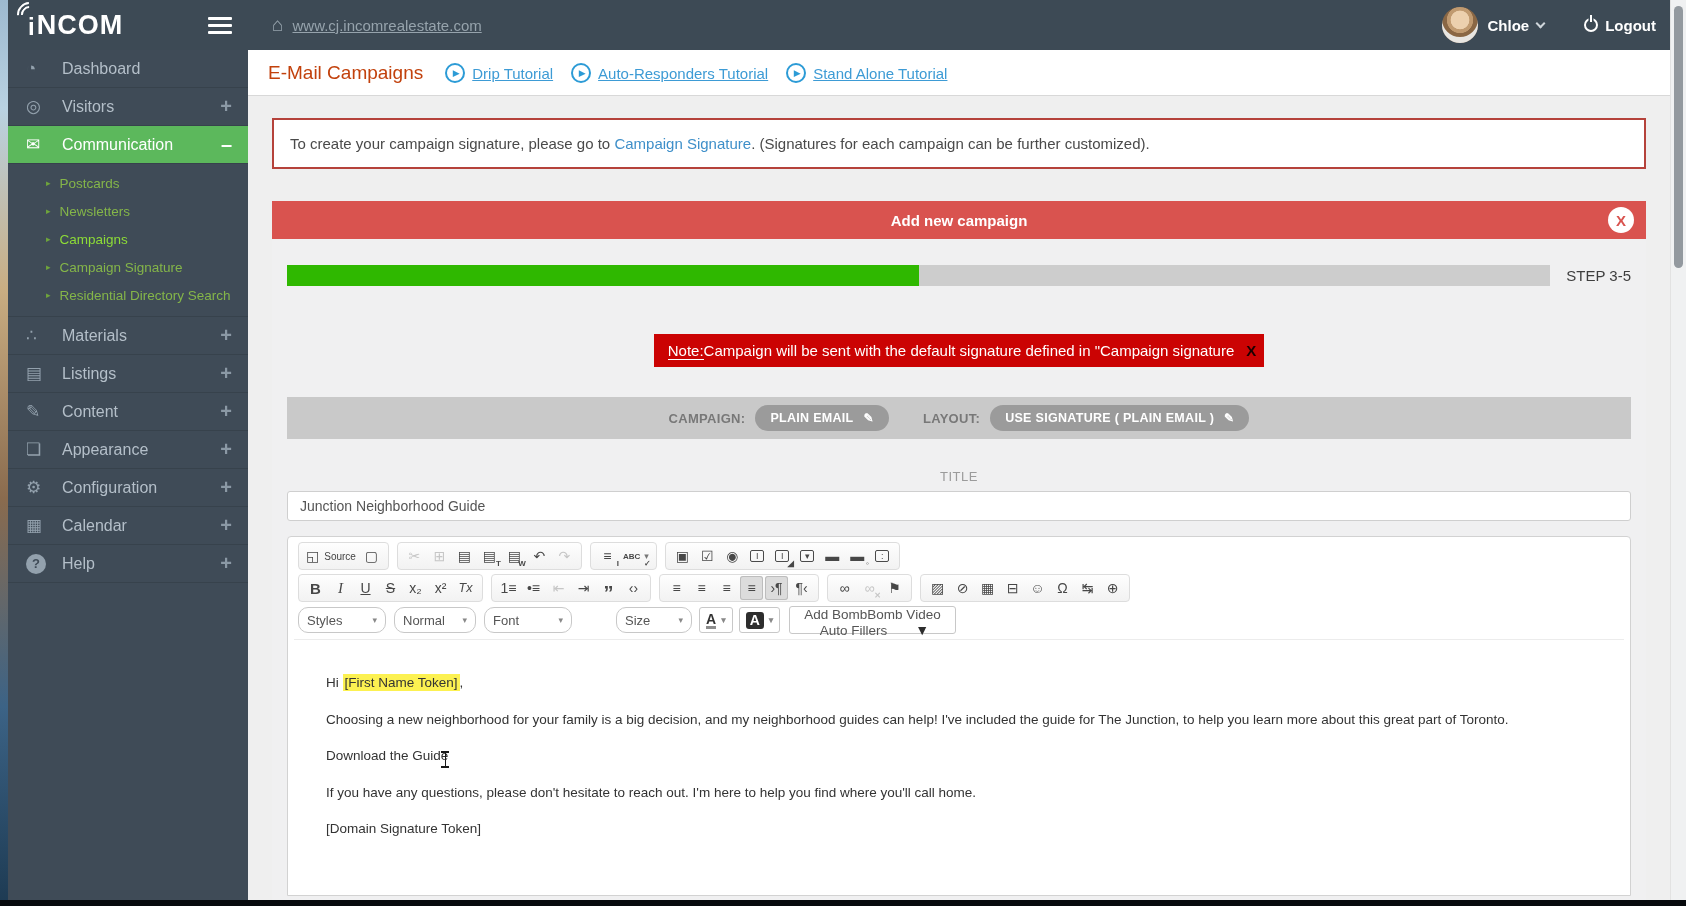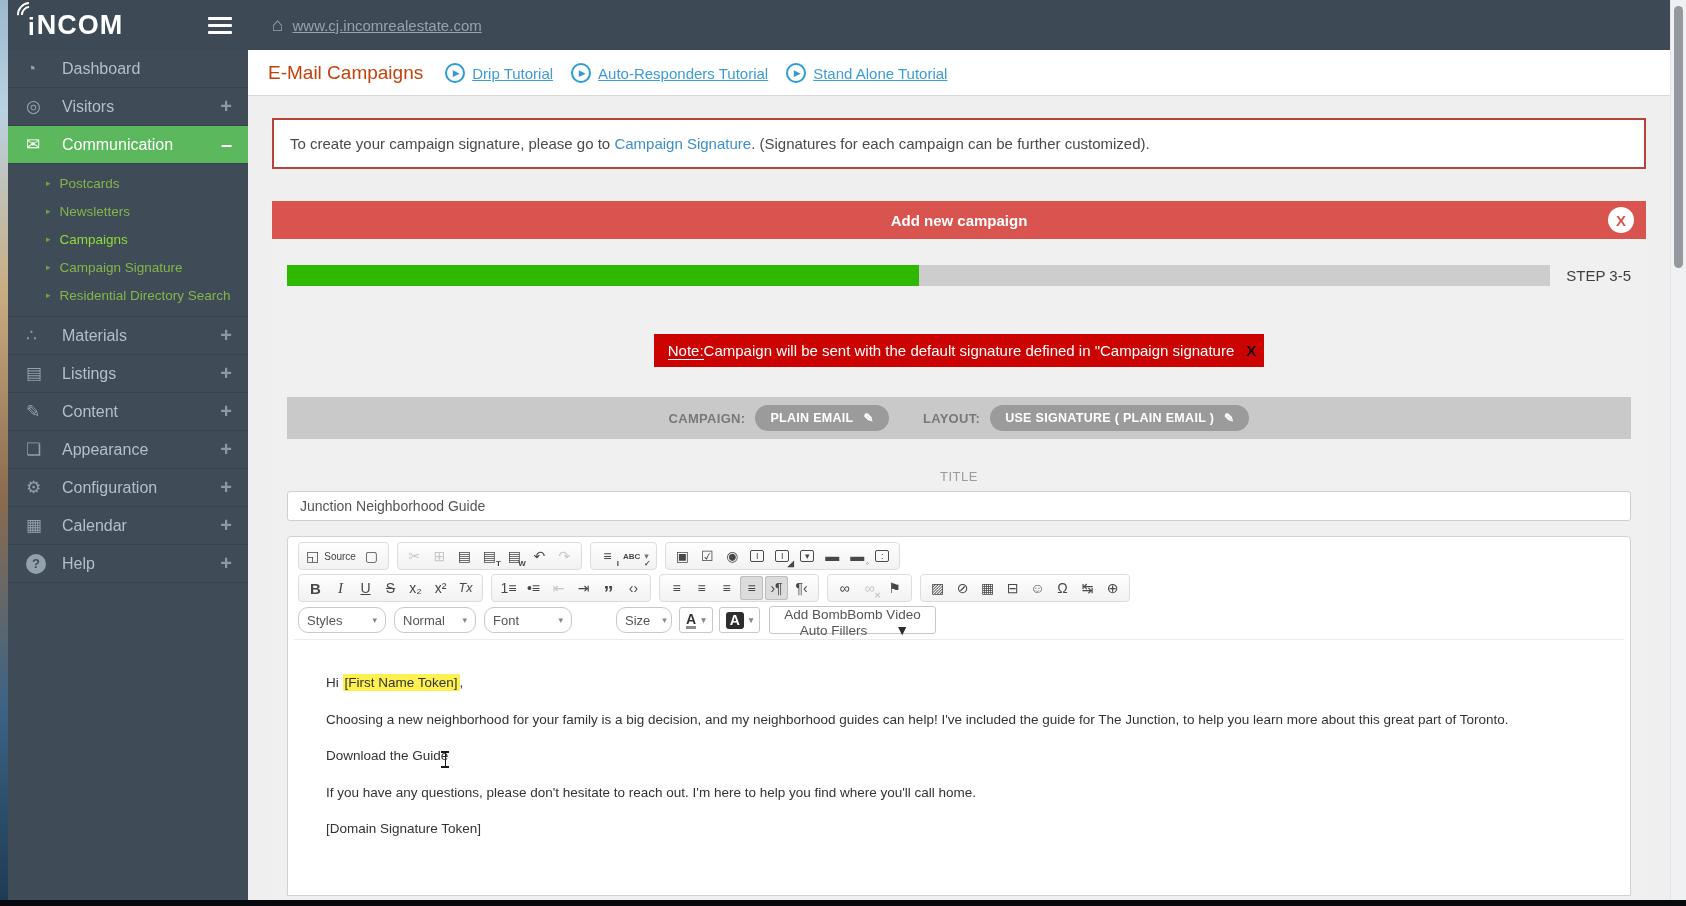--- a/index.html
+++ b/index.html
@@ -177,20 +177,29 @@
       <div class="hamburger">
           <i></i>
           <i></i>
           <i></i>
         </div>
     </div>
     <div class="topbar-main">
       <span class="home-icn">⌂</span>
       <span class="site-url">www.cj.incomrealestate.com</span>
     </div>
+    <div class="topbar-right">
+      <div class="avatar"></div>
+      <span class="user-name">Chloe</span>
+      <span class="chev"></span>
+      <div class="logout">
+        <span class="power"></span>
+        <span class="logout-lbl">Logout</span>
+      </div>
+    </div>
   </div>
 
   <div class="sidebar">
     <nav id="sidebar-menu">
         <div class="side-item">
           <span class="icn">◔</span>
           <span class="lbl">Dashboard</span>
         </div>
         <div class="side-item">
           <span class="icn">◎</span>
@@ -508,21 +517,21 @@
                     <span class="crt">▾</span>
                   </span>
                   <span class="dd" style="width: 82px;">
                     <span>Normal</span>
                     <span class="crt">▾</span>
                   </span>
                   <span class="dd" style="width: 88px;">
                     <span>Font</span>
                     <span class="crt">▾</span>
                   </span>
-                  <span class="dd" style="width: 56px; margin-left: 40px;">
+                  <span class="dd" style="width: 76px; margin-left: 40px;">
                     <span>Size</span>
                     <span class="crt">▾</span>
                   </span>
                 </span>
               <span class="colorbtn">
                 <span class="a-under">A</span>
                 <span class="crt">▾</span>
               </span>
               <span class="colorbtn">
                 <span class="a-box">A</span>

